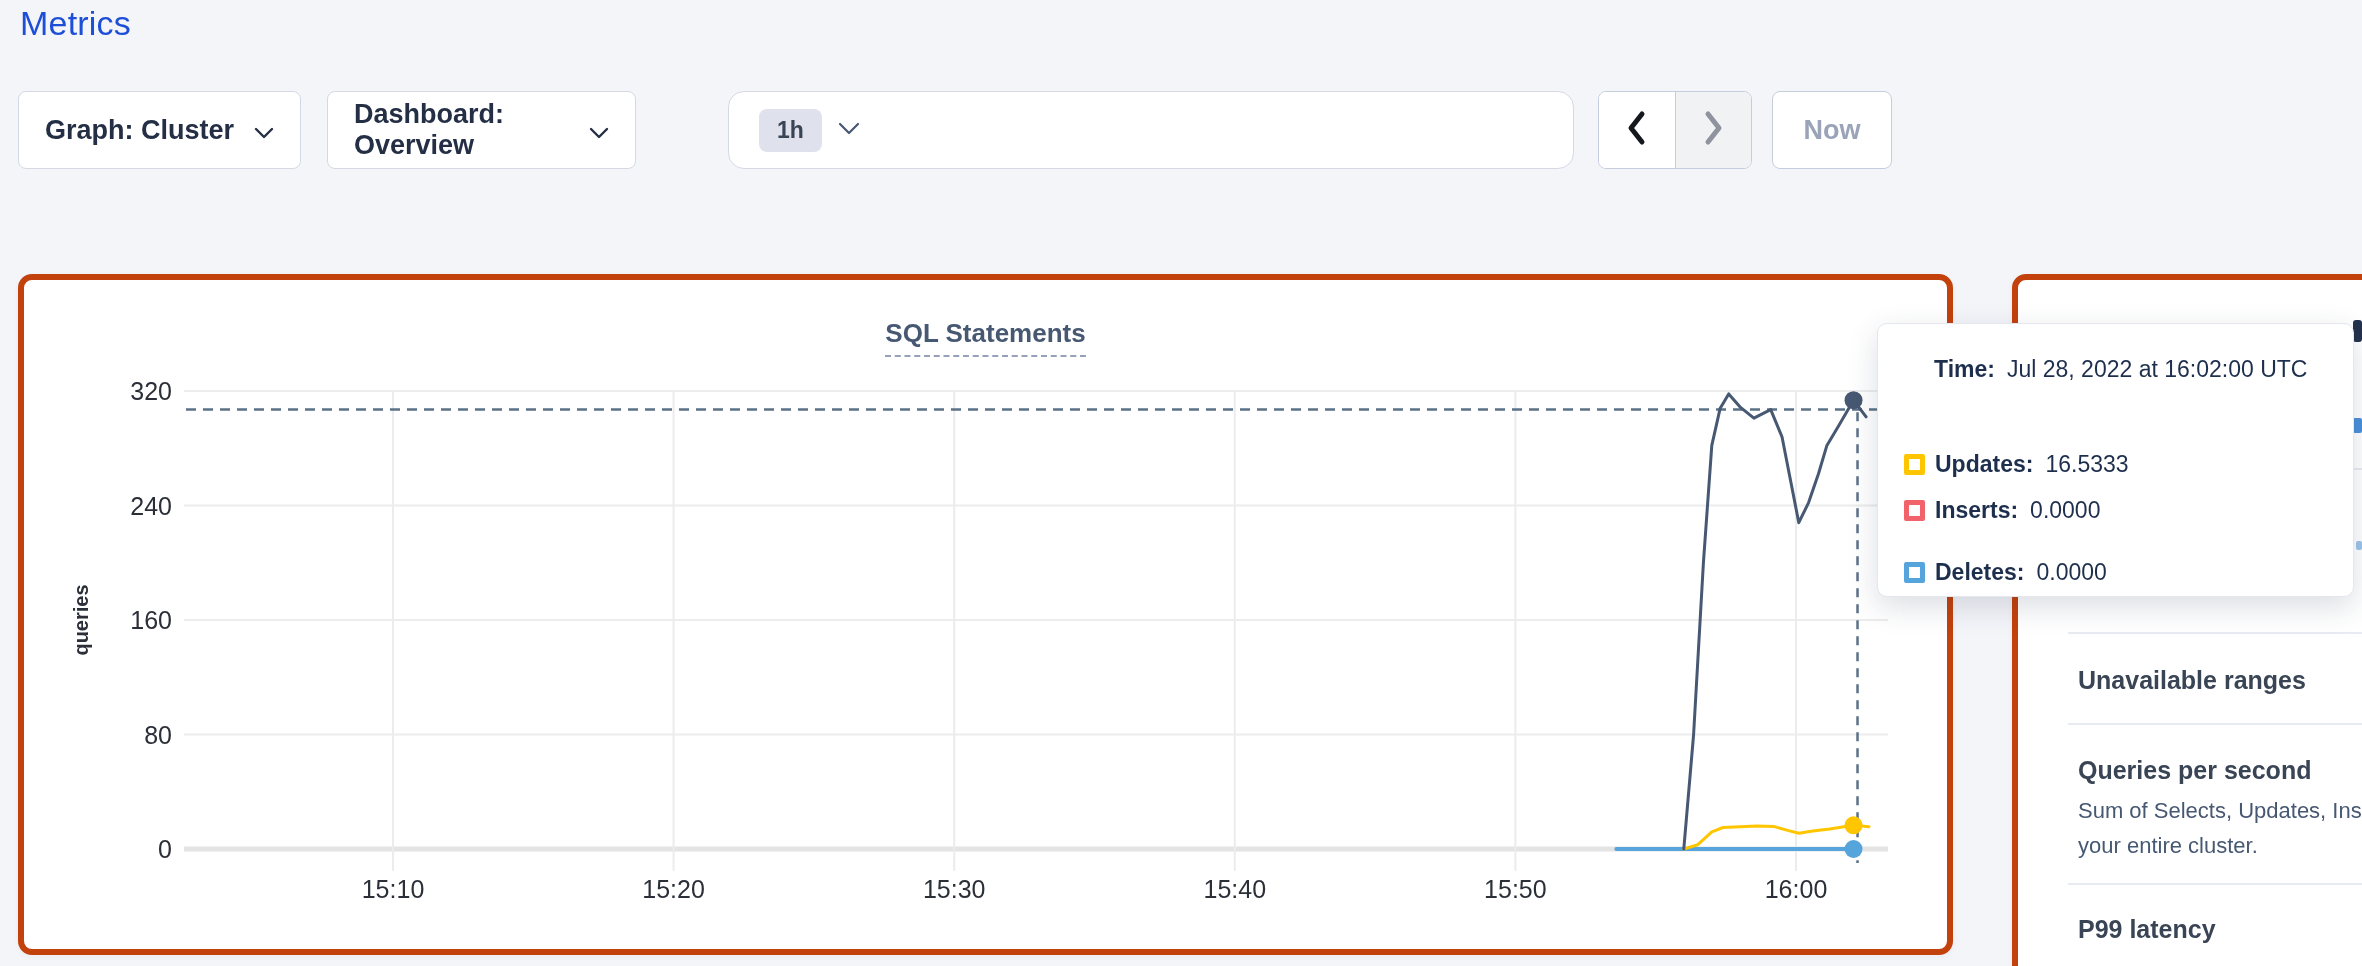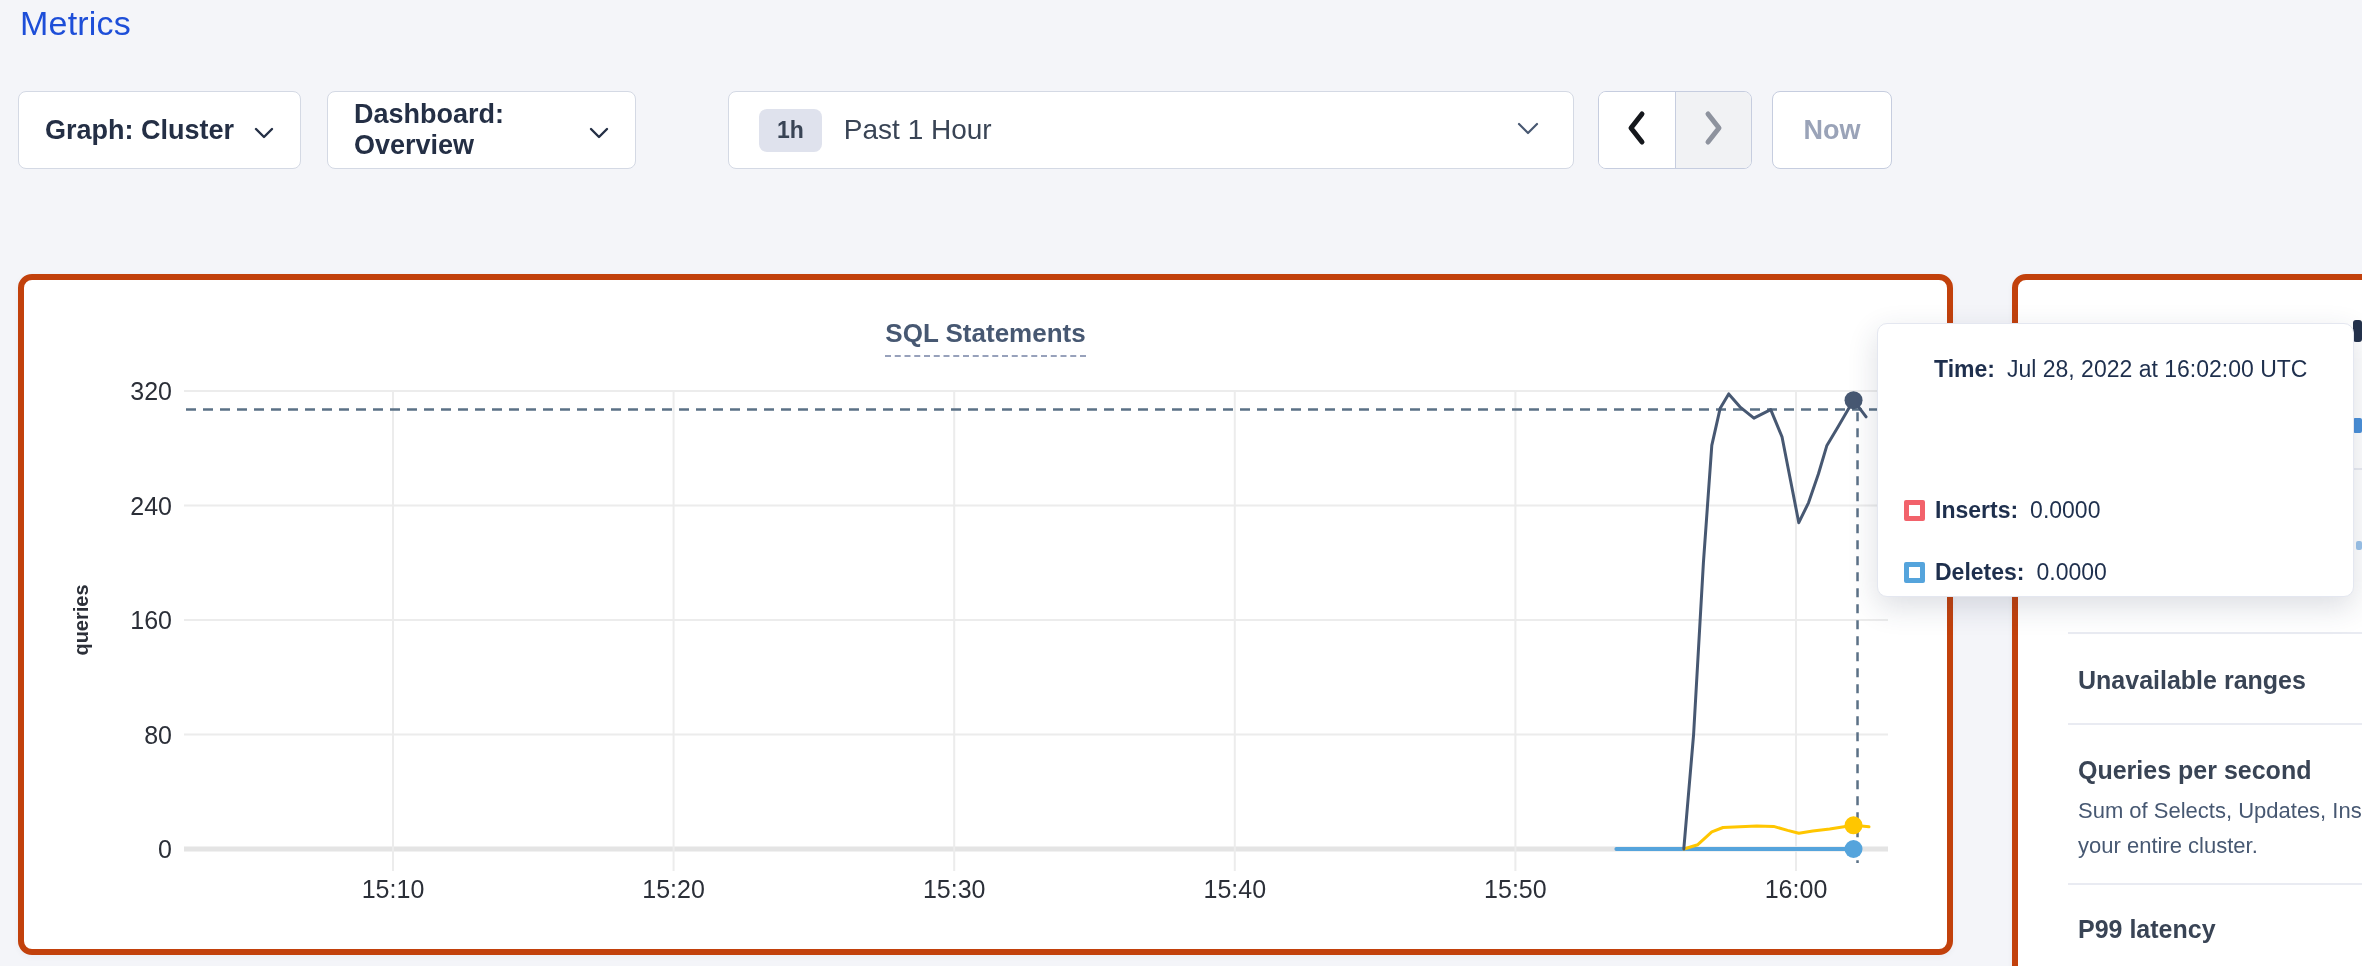--- a/index.html
+++ b/index.html
@@ -18,21 +18,21 @@
   .btn{
     position:absolute;top:91px;height:78px;box-sizing:border-box;
     background:#ffffff;border:1.5px solid #d4d9e4;border-radius:8px;
     display:flex;align-items:center;cursor:pointer;
   }
   .dropdown-btn{justify-content:space-between;padding:8px 26px;
     font-size:27px;font-weight:700;color:#242f45;}
   .graph-btn{left:18px;width:283px;}
   .dashboard-btn{left:327px;width:309px;}
   .chev-down{flex:0 0 auto;margin-left:16px;}
-  .time-btn{left:728px;width:846px;padding:0 34px 0 30px;justify-content:flex-start;}
+  .time-btn{left:728px;width:846px;padding:0 34px 0 30px;justify-content:flex-start;border-radius:16px;}
   .time-badge{
     background:#dfe2ed;color:#394455;font-size:23px;font-weight:700;
     border-radius:8px;padding:10px 18px;line-height:1;
   }
   .time-label{margin-left:22px;font-size:28px;font-weight:400;color:#394455;flex:1 1 auto;}
   .arrow-group{
     position:absolute;left:1598px;top:91px;width:154px;height:78px;box-sizing:border-box;
     border:1.5px solid #c6cddf;border-radius:8px;overflow:hidden;
     display:flex;background:#fff;
   }
@@ -99,21 +99,20 @@
   <span>Dashboard: Overview</span>
   <span class="chev-down">
     <svg width="20" height="12" viewBox="0 0 20 12">
         <polyline points="2,2 10,10 18,2" fill="none" stroke="#242f45" stroke-width="2.4" stroke-linecap="round" stroke-linejoin="round"></polyline>
       </svg>
   </span>
 </div>
 
 <div class="btn time-btn">
   <span class="time-badge">1h</span>
-  <span class="time-label">Past 1 Hour</span>
   <span class="chev-down">
     <svg width="22" height="13" viewBox="0 0 22 13">
         <polyline points="2,2 11,11 20,2" fill="none" stroke="#485872" stroke-width="2.2" stroke-linecap="round" stroke-linejoin="round"></polyline>
       </svg>
   </span>
 </div>
 
 <div class="arrow-group">
   <div class="arrow-btn arrow-prev">
     <span>
@@ -189,20 +188,25 @@
 <div class="fragment frag-dark"></div>
 <div class="fragment frag-blue"></div>
 <div class="fragment frag-line"></div>
 <div class="fragment frag-blue2"></div>
 
 <div class="tooltip">
   <div class="tt-row tt-time" style="top:31px">
     <span class="tt-label">Time:</span>
     <span class="tt-value">Jul 28, 2022 at 16:02:00 UTC</span>
   </div>
+  <div class="tt-row" style="top:126px">
+    <span class="tt-sq" style="border-color: rgb(255, 198, 0);"></span>
+    <span class="tt-label">Updates:</span>
+    <span class="tt-value">16.5333</span>
+  </div>
   <div class="tt-row" style="top:172px">
     <span class="tt-sq" style="border-color: rgb(242, 98, 107);"></span>
     <span class="tt-label">Inserts:</span>
     <span class="tt-value">0.0000</span>
   </div>
   <div class="tt-row" style="top:234px">
     <span class="tt-sq" style="border-color: rgb(85, 164, 220);"></span>
     <span class="tt-label">Deletes:</span>
     <span class="tt-value">0.0000</span>
   </div>

